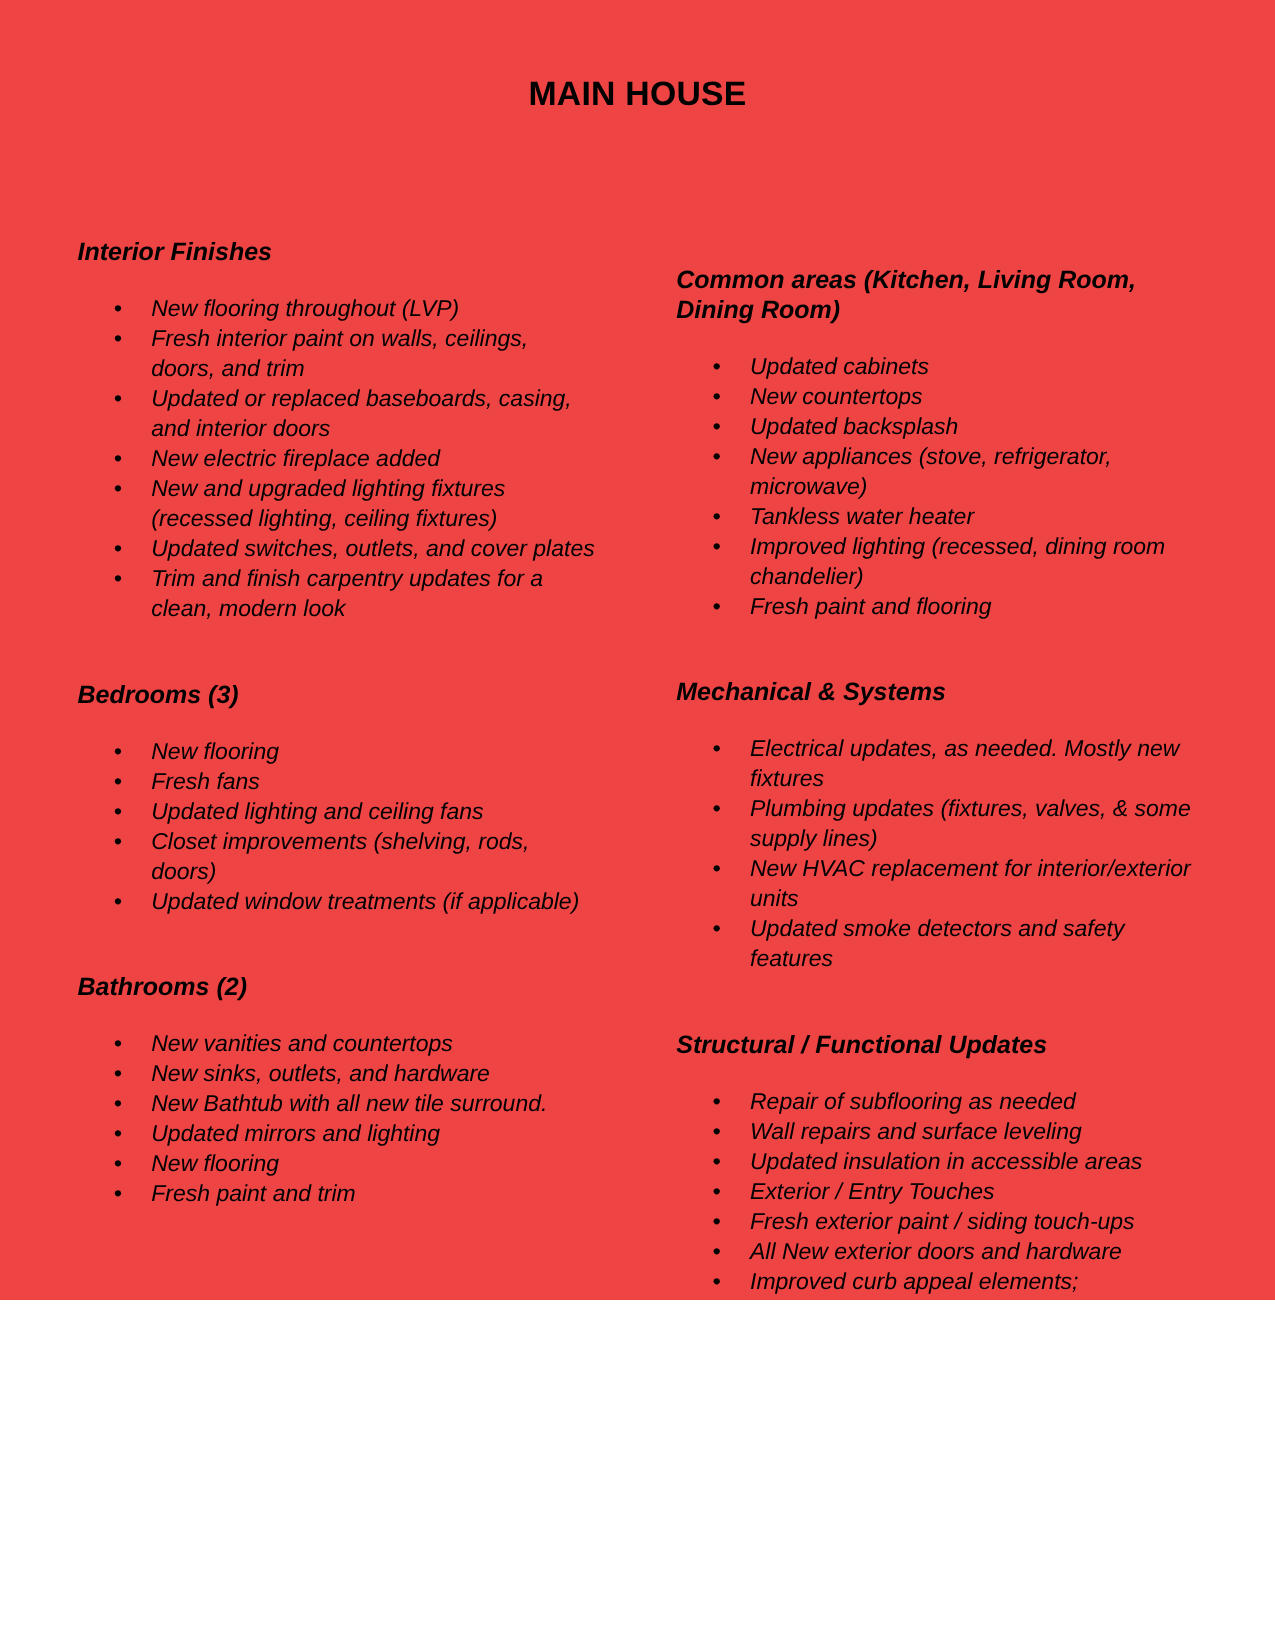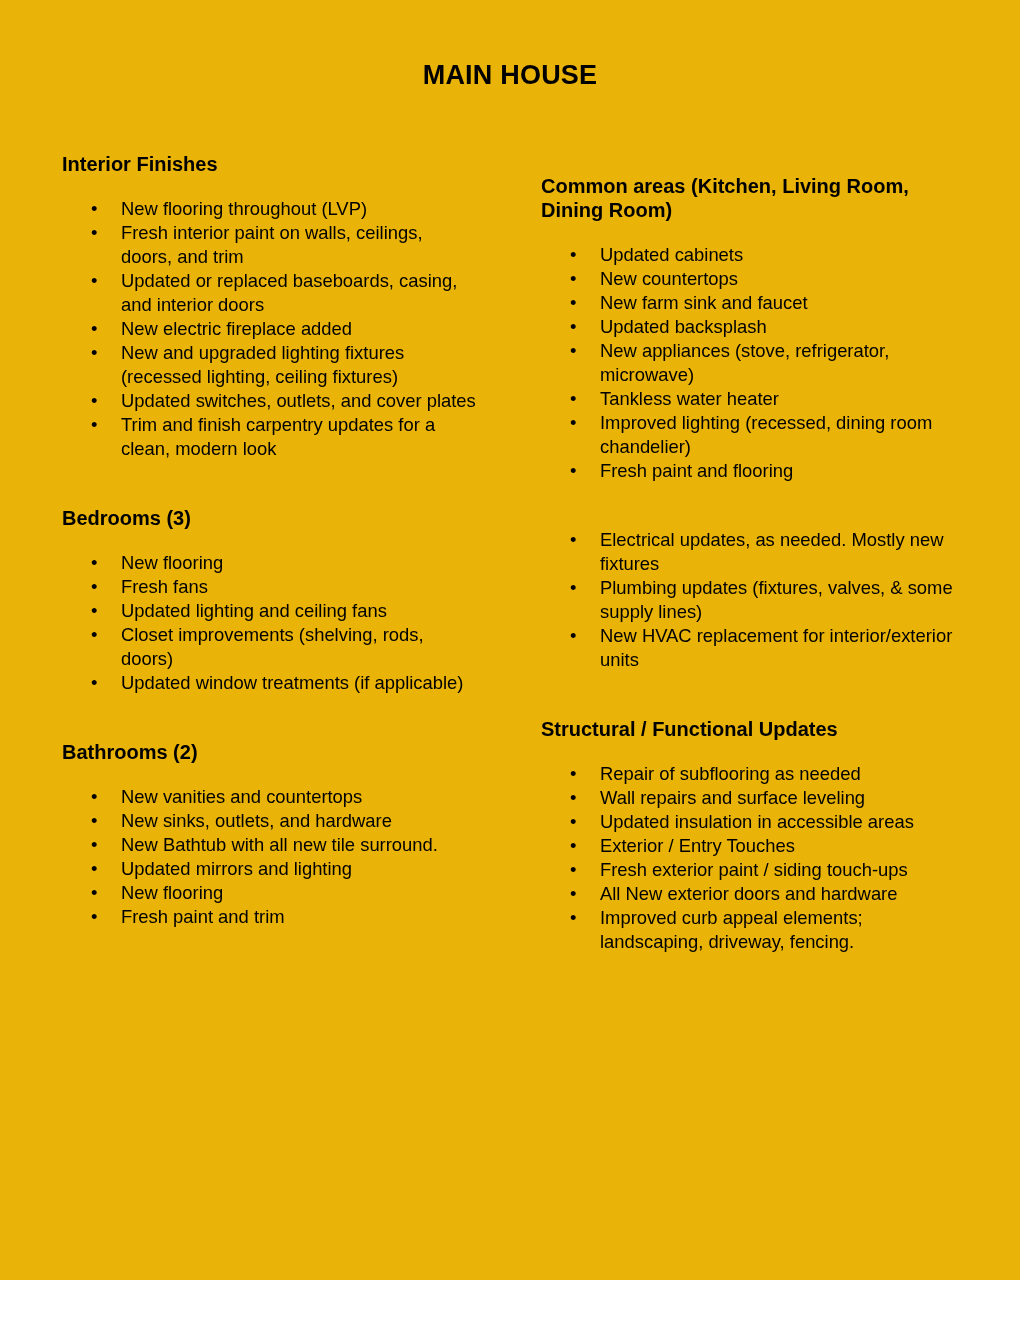--- a/index.html
+++ b/index.html
@@ -3,39 +3,40 @@
 <meta charset="utf-8">
 <style>
   html, body {
     margin: 0;
     padding: 0;
     background: #ffffff;
   }
   .page {
     position: relative;
     width: 1020px;
-    height: 1280px;
-    background: #eab308;
+    height: 1040px;
+    background: #ef4444;
     color: #000000;
     font-family: "Liberation Sans", "DejaVu Sans", sans-serif;
     font-size: 18.4px;
     overflow: hidden;
   }
   .doc-title {
     margin: 57px 0 0 0;
     text-align: center;
     font-size: 27px;
     line-height: 36px;
     font-weight: bold;
     letter-spacing: 0.2px;
   }
   .columns {
     display: flex;
-    margin-top: 59px;
+    margin-top: 97px;
     align-items: flex-start;
+    font-style: italic;
   }
   .col {
     box-sizing: border-box;
   }
   .col-left {
     width: 415px;
     margin-left: 62px;
   }
   .col-right {
     width: 415px;
@@ -117,34 +118,35 @@
 
     </div>
 
     <div class="col col-right">
 
       <div class="section">
         <h2>Common areas (Kitchen, Living Room, Dining Room)</h2>
         <ul class="bullet-list">
           <li>Updated cabinets</li>
           <li>New countertops</li>
-          <li>New farm sink and faucet</li>
           <li>Updated backsplash</li>
           <li>New appliances (stove, refrigerator, microwave)</li>
           <li>Tankless water heater</li>
           <li>Improved lighting (recessed, dining room chandelier)</li>
           <li>Fresh paint and flooring</li>
         </ul>
       </div>
 
       <div class="section">
+        <h2>Mechanical &amp; Systems</h2>
         <ul class="bullet-list">
           <li>Electrical updates, as needed. Mostly new fixtures</li>
           <li>Plumbing updates (fixtures, valves, &amp; some supply lines)</li>
           <li>New HVAC replacement for interior/exterior units</li>
+          <li>Updated smoke detectors and safety features</li>
         </ul>
       </div>
 
       <div class="section">
         <h2>Structural / Functional Updates</h2>
         <ul class="bullet-list">
           <li>Repair of subflooring as needed</li>
           <li>Wall repairs and surface leveling</li>
           <li>Updated insulation in accessible areas</li>
           <li>Exterior / Entry Touches</li>

